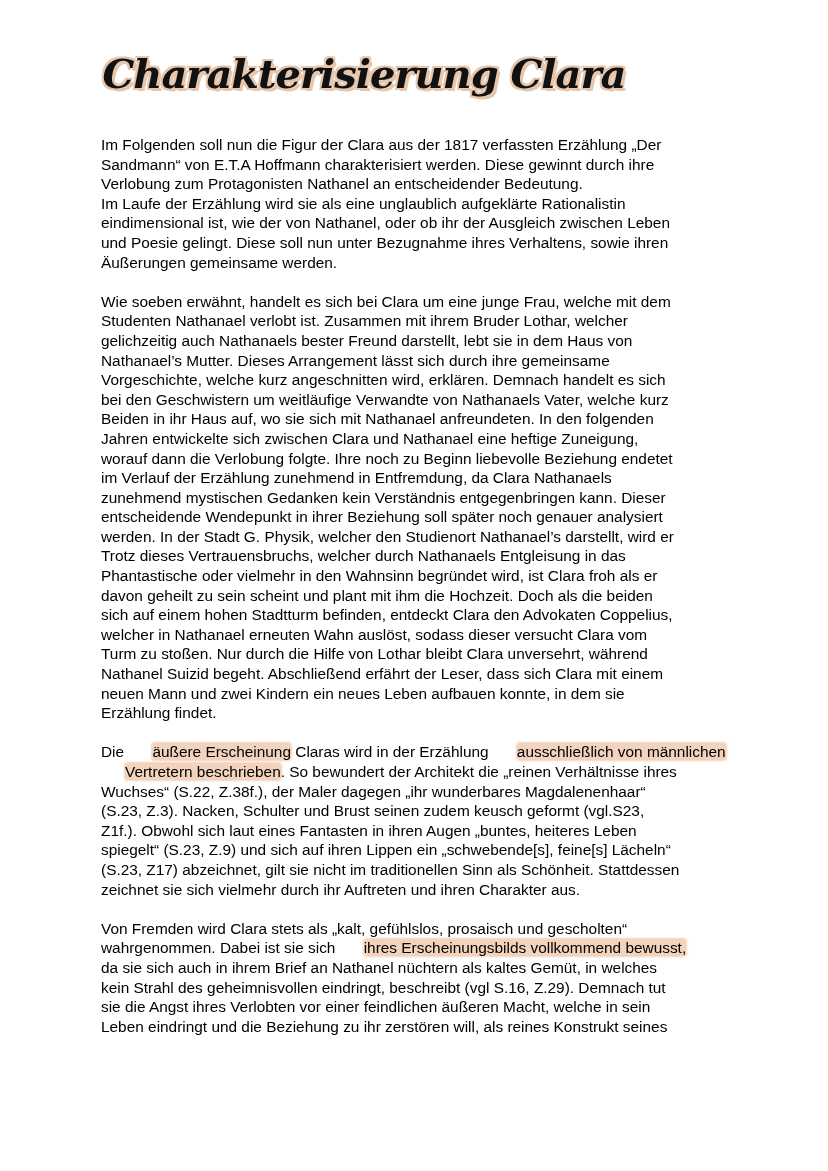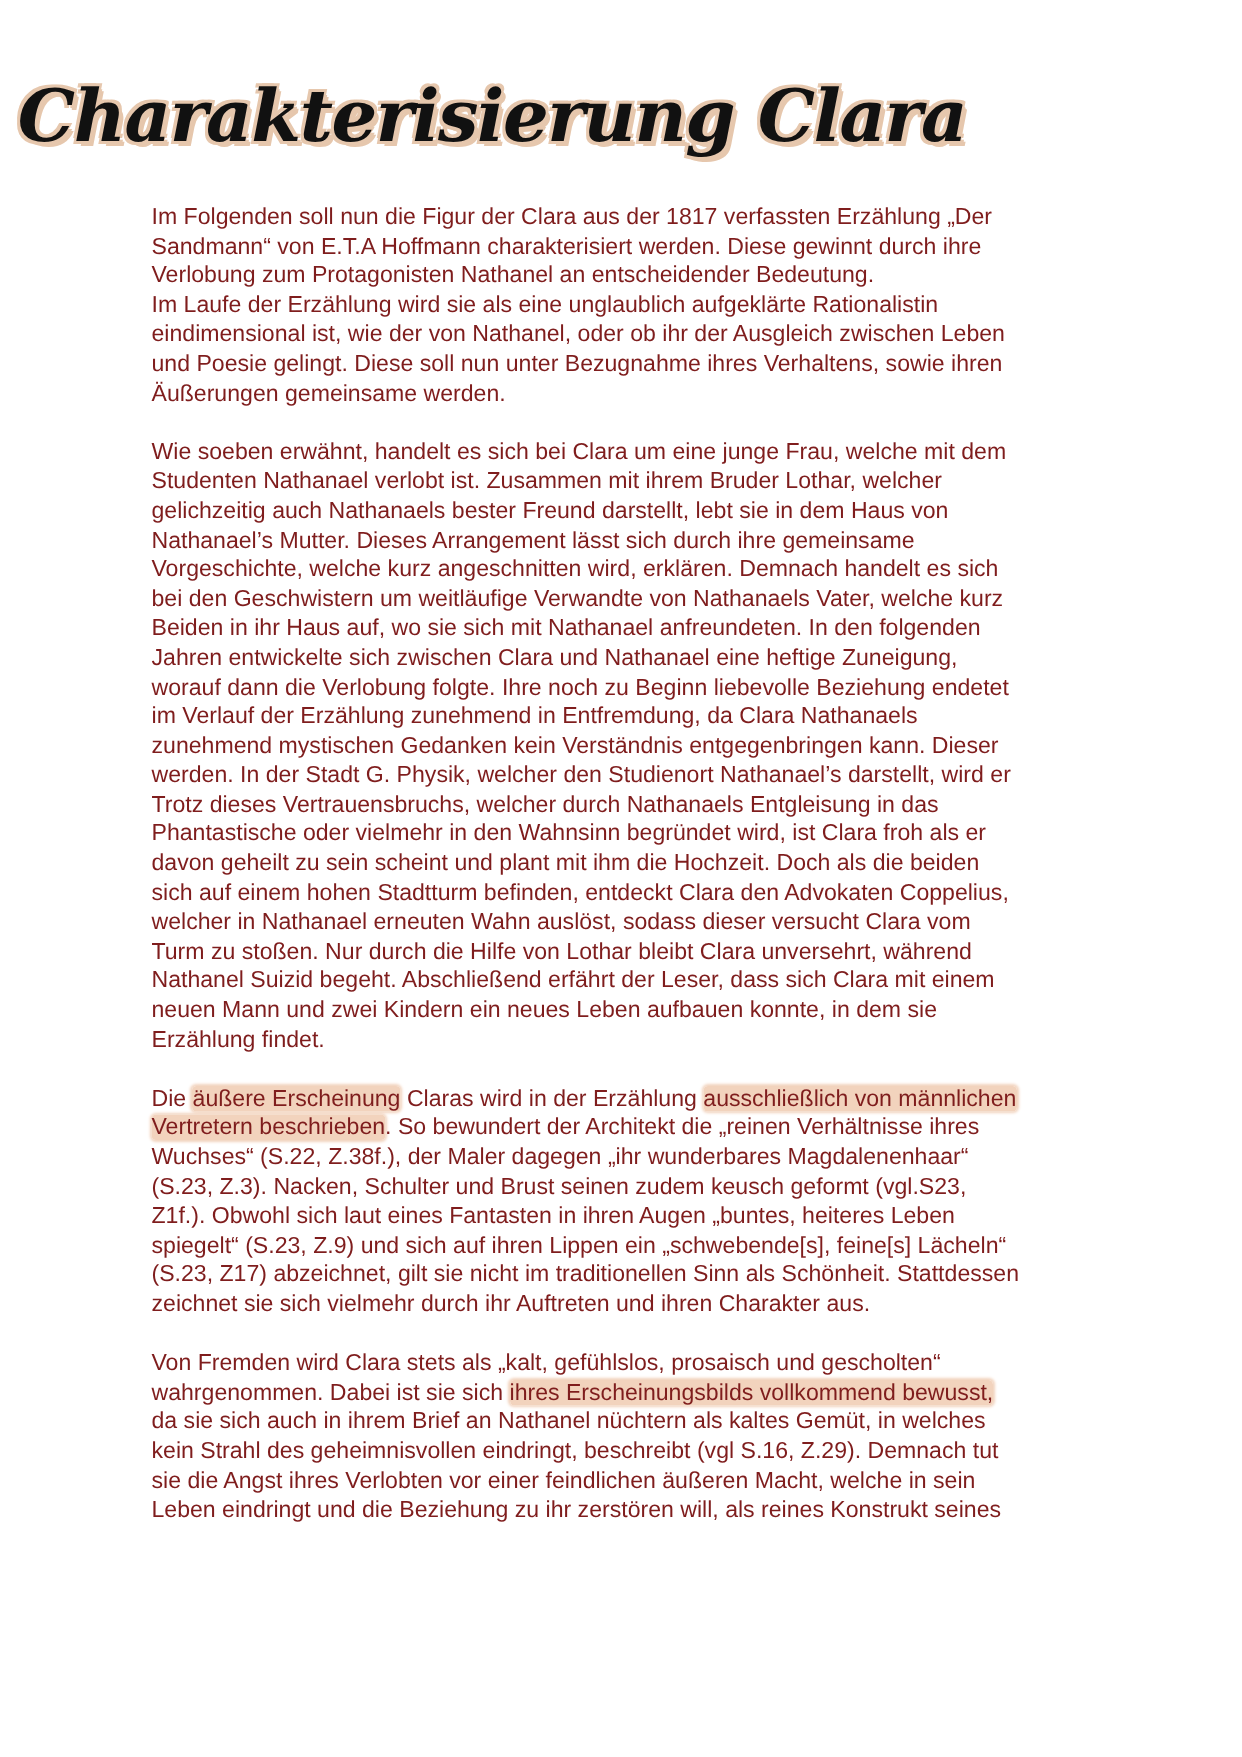--- a/index.html
+++ b/index.html
@@ -1,30 +1,31 @@
 <!DOCTYPE html>
 <html><head>
 <meta charset="utf-8">
 <style>
   html, body { margin: 0; padding: 0; background: #ffffff; }
   body { width: 828px; height: 1171px; position: relative; overflow: hidden; }
   .page { position: absolute; left: 0; top: 0; width: 828px; height: 1171px; background: #fff; }
   .title {
     position: absolute; left: 0; top: 50px; width: 656px; text-align: center;
     font-family: "DejaVu Serif", serif; font-style: italic; font-weight: bold;
-    font-size: 48px; color: #111; letter-spacing: -1px;
+    font-size: 40px; color: #111; letter-spacing: -1px;
     text-shadow: 2px 2px 0 #e6c7ad, -2px -2px 0 #e6c7ad, 2px -2px 0 #e6c7ad, -2px 2px 0 #e6c7ad, 3px 3px 0 #e6c7ad;
+    padding-left: 36px;
   }
   .body {
     position: absolute; left: 101px; top: 135px; width: 640px;
-    font-family: "Liberation Sans", sans-serif; font-size: 15.4px; line-height: 19.6px; color: #7f1d1d;
+    font-family: "Liberation Sans", sans-serif; font-size: 15.4px; line-height: 19.6px; color: #000000;
   }
   .para { margin: 0 0 19.6px 0; white-space: normal; }
   .line { display: block; white-space: nowrap; }
-  .hl { background: #f2d3bd; border-radius: 3px; box-shadow: 0 0 2px 1px #f2d3bd; }
+  .hl { background: #f2d3bd; border-radius: 3px; box-shadow: 0 0 2px 1px #f2d3bd; margin-left: 24px; }
 </style>
 </head>
 <body>
 
 <div class="page">
   <div class="title">Charakterisierung Clara</div>
 
   <div class="body">
     <p class="para">
       <span class="line">Im Folgenden soll nun die Figur der Clara aus der 1817 verfassten Erzählung „Der</span>
@@ -41,20 +42,21 @@
       <span class="line">Studenten Nathanael verlobt ist. Zusammen mit ihrem Bruder Lothar, welcher</span>
       <span class="line">gelichzeitig auch Nathanaels bester Freund darstellt, lebt sie in dem Haus von</span>
       <span class="line">Nathanael’s Mutter. Dieses Arrangement lässt sich durch ihre gemeinsame</span>
       <span class="line">Vorgeschichte, welche kurz angeschnitten wird, erklären. Demnach handelt es sich</span>
       <span class="line">bei den Geschwistern um weitläufige Verwandte von Nathanaels Vater, welche kurz</span>
       <span class="line">Beiden in ihr Haus auf, wo sie sich mit Nathanael anfreundeten. In den folgenden</span>
       <span class="line">Jahren entwickelte sich zwischen Clara und Nathanael eine heftige Zuneigung,</span>
       <span class="line">worauf dann die Verlobung folgte. Ihre noch zu Beginn liebevolle Beziehung endetet</span>
       <span class="line">im Verlauf der Erzählung zunehmend in Entfremdung, da Clara Nathanaels</span>
       <span class="line">zunehmend mystischen Gedanken kein Verständnis entgegenbringen kann. Dieser</span>
+      <span class="line">entscheidende Wendepunkt in ihrer Beziehung soll später noch genauer analysiert</span>
       <span class="line">werden. In der Stadt G. Physik, welcher den Studienort Nathanael’s darstellt, wird er</span>
       <span class="line">Trotz dieses Vertrauensbruchs, welcher durch Nathanaels Entgleisung in das</span>
       <span class="line">Phantastische oder vielmehr in den Wahnsinn begründet wird, ist Clara froh als er</span>
       <span class="line">davon geheilt zu sein scheint und plant mit ihm die Hochzeit. Doch als die beiden</span>
       <span class="line">sich auf einem hohen Stadtturm befinden, entdeckt Clara den Advokaten Coppelius,</span>
       <span class="line">welcher in Nathanael erneuten Wahn auslöst, sodass dieser versucht Clara vom</span>
       <span class="line">Turm zu stoßen. Nur durch die Hilfe von Lothar bleibt Clara unversehrt, während</span>
       <span class="line">Nathanel Suizid begeht. Abschließend erfährt der Leser, dass sich Clara mit einem</span>
       <span class="line">neuen Mann und zwei Kindern ein neues Leben aufbauen konnte, in dem sie</span>
       <span class="line">Erzählung findet.</span>

